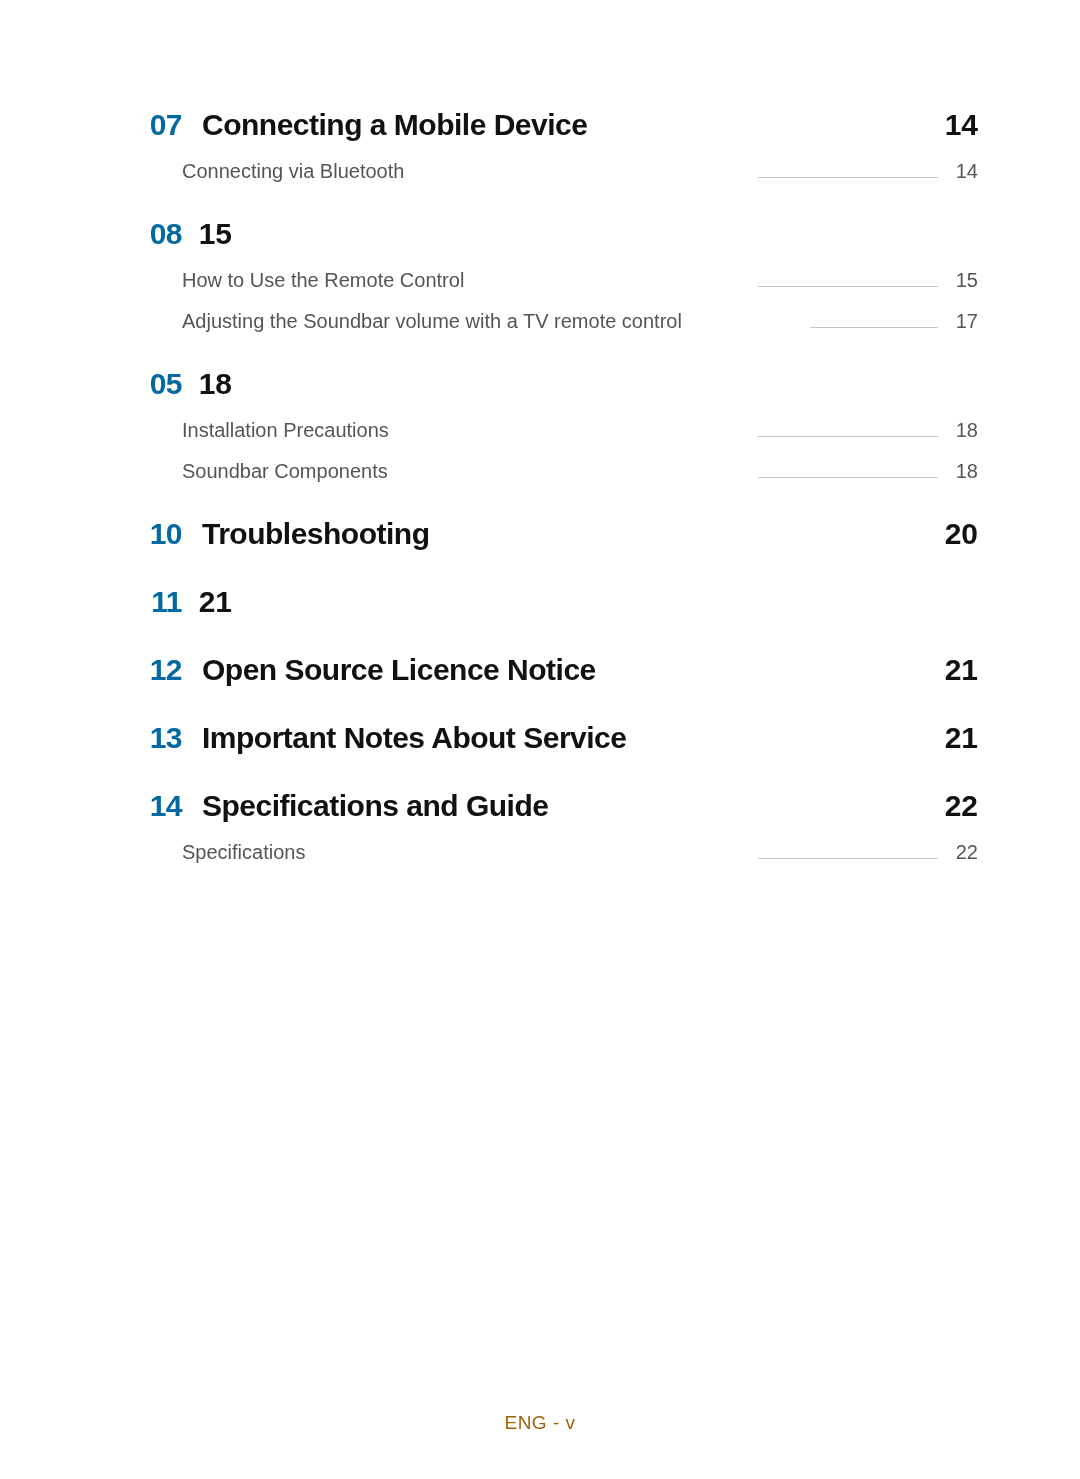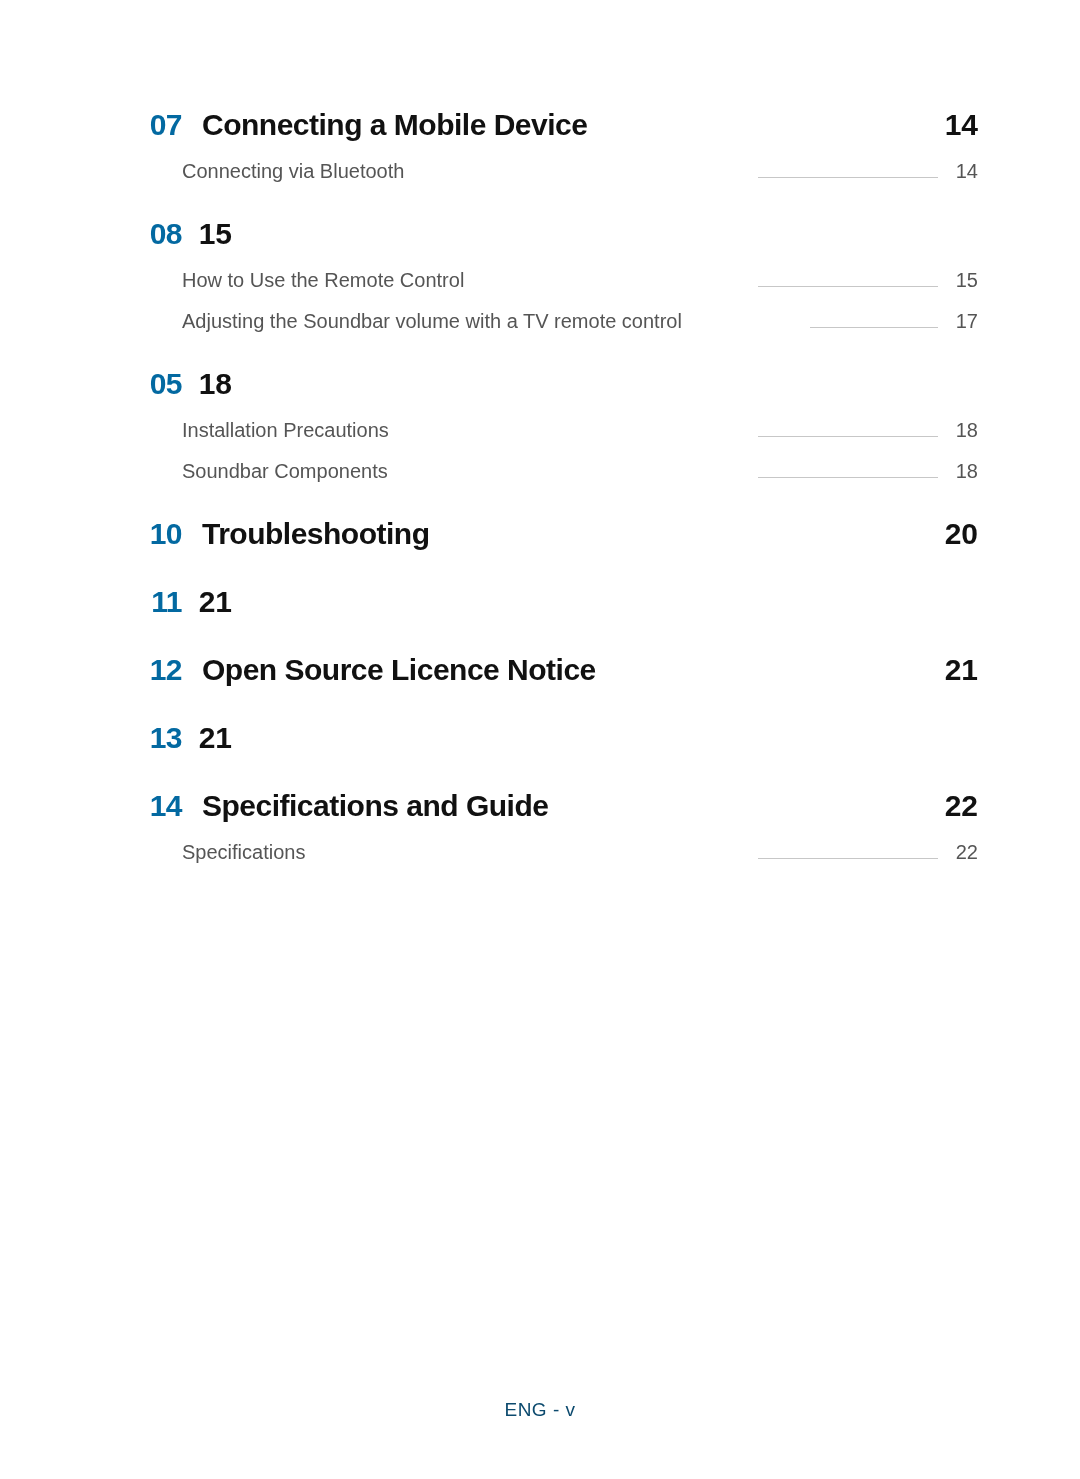--- a/index.html
+++ b/index.html
@@ -64,26 +64,26 @@
   }
   .sub-page {
     font-size: 20px;
     font-weight: 400;
     color: #555;
     text-align: right;
     min-width: 30px;
   }
   .footer {
     position: absolute;
-    bottom: 58px;
+    bottom: 45px;
     left: 0;
     width: 100%;
     text-align: center;
     font-size: 19px;
-    color: #0c4a6e;
+    color: #a16207;
     letter-spacing: 0.5px;
   }
 </style>
 </head>
 <body>
 
 <div class="page">
 
   <div class="toc-section">
     <div class="section-number">07</div>
@@ -143,20 +143,21 @@
   </div>
 
   <div class="toc-section">
     <div class="section-number">12</div>
     <div class="section-title">Open Source Licence Notice</div>
     <div class="section-page">21</div>
   </div>
 
   <div class="toc-section">
     <div class="section-number">13</div>
+    <div class="section-title">Important Notes About Service</div>
     <div class="section-page">21</div>
   </div>
 
   <div class="toc-section">
     <div class="section-number">14</div>
     <div class="section-title">Specifications and Guide</div>
     <div class="section-page">22</div>
   </div>
   <div class="toc-sub">
     <div class="sub-title">Specifications</div>

